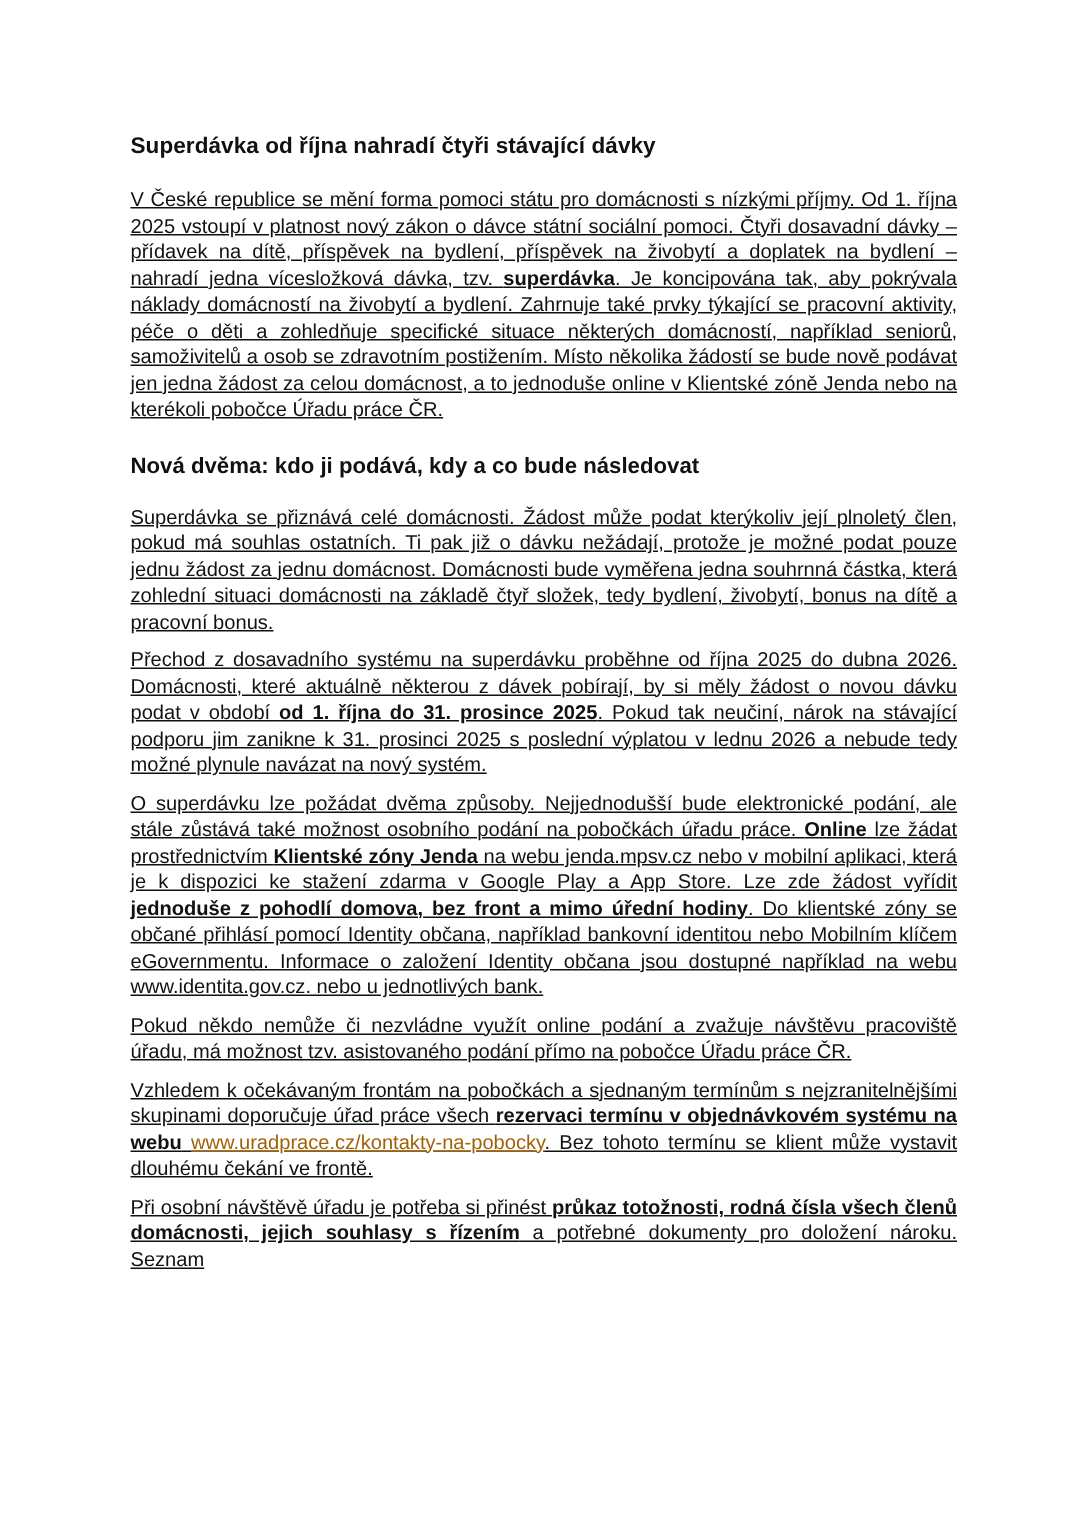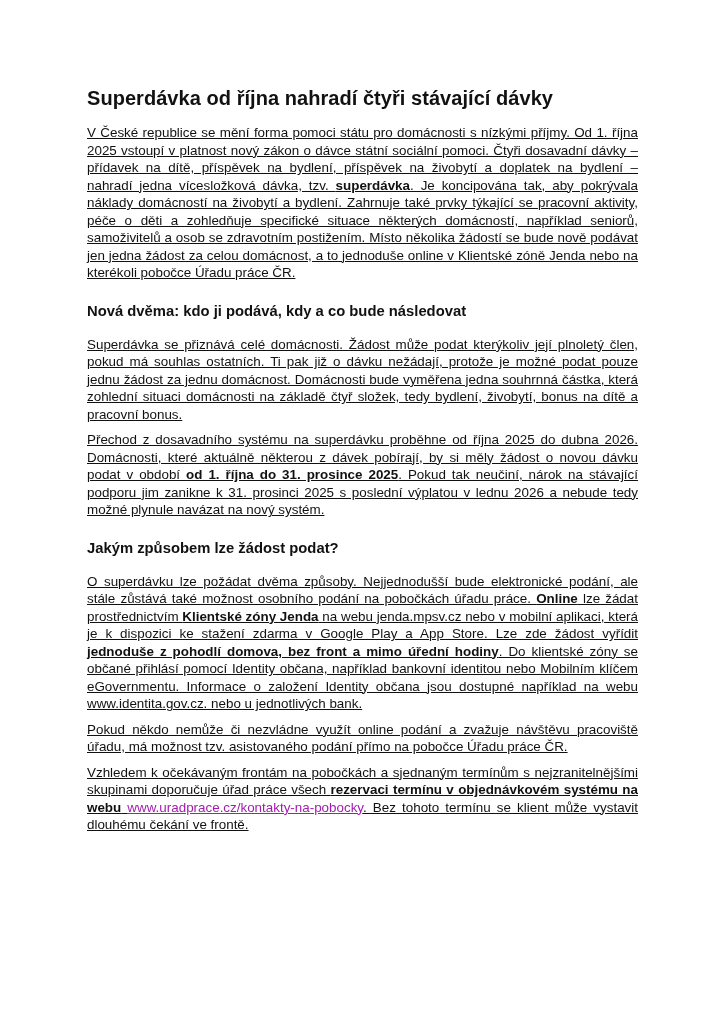--- a/index.html
+++ b/index.html
@@ -4,49 +4,49 @@
 <style>
   html, body { margin: 0; padding: 0; background: #ffffff; }
   body { width: 724px; height: 1024px; overflow: hidden; position: relative; }
   .page {
     position: absolute; left: 87px; top: 86px; width: 551px;
     font-family: "Liberation Sans", sans-serif; color: #111111;
     font-size: 13.4px; line-height: 17.5px;
   }
   h1 {
     font-family: "Liberation Sans", sans-serif;
-    font-size: 20px; font-weight: bold; margin: 0 0 14px 0; line-height: 24px;
+    font-size: 15px; font-weight: bold; margin: 0 0 14px 0; line-height: 24px;
     letter-spacing: 0.05px;
   }
   h2 {
     font-family: "Liberation Sans", sans-serif;
     font-size: 14.8px; font-weight: bold; margin: 20px 0 15px 0; line-height: 19px;
   }
   p { margin: 0 0 8px 0; text-align: justify; text-decoration: underline; }
   p.gap { margin-top: 18px; }
   b { font-weight: bold; }
-  a.link { color: #a21caf; text-decoration: underline; }
+  a.link { color: #a16207; text-decoration: underline; }
 </style>
 </head>
 <body>
 
 <div class="page">
   <h1>Superdávka od října nahradí čtyři stávající dávky</h1>
 
   <p><span>V České republice se mění forma pomoci státu pro domácnosti s nízkými příjmy. Od 1. října 2025 vstoupí v platnost nový zákon o dávce státní sociální pomoci. Čtyři dosavadní dávky – přídavek na dítě, příspěvek na bydlení, příspěvek na živobytí a doplatek na bydlení – nahradí jedna vícesložková dávka, tzv. </span><b>superdávka</b><span>. Je koncipována tak, aby pokrývala náklady domácností na živobytí a bydlení. Zahrnuje také prvky týkající se pracovní aktivity, péče o děti a zohledňuje specifické situace některých domácností, například seniorů, samoživitelů a osob se zdravotním postižením. Místo několika žádostí se bude nově podávat jen jedna žádost za celou domácnost, a to jednoduše online v Klientské zóně Jenda nebo na kterékoli pobočce Úřadu práce ČR.</span></p>
 
   <h2>Nová dvěma: kdo ji podává, kdy a co bude následovat</h2>
 
   <p>Superdávka se přiznává celé domácnosti. Žádost může podat kterýkoliv její plnoletý člen, pokud má souhlas ostatních. Ti pak již o dávku nežádají, protože je možné podat pouze jednu žádost za jednu domácnost. Domácnosti bude vyměřena jedna souhrnná částka, která zohlední situaci domácnosti na základě čtyř složek, tedy bydlení, živobytí, bonus na dítě a pracovní bonus.</p>
 
   <p><span>Přechod z dosavadního systému na superdávku proběhne od října 2025 do dubna 2026. Domácnosti, které aktuálně některou z dávek pobírají, by si měly žádost o novou dávku podat v období </span><b>od 1. října do 31. prosince 2025</b><span>. Pokud tak neučiní, nárok na stávající podporu jim zanikne k 31. prosinci 2025 s poslední výplatou v lednu 2026 a nebude tedy možné plynule navázat na nový systém.</span></p>
 
 
-  <h2>Jakým způsobem lze žádost podat?</h2>
 
   <p><span>O superdávku lze požádat dvěma způsoby. Nejjednodušší bude elektronické podání, ale stále zůstává také možnost osobního podání na pobočkách úřadu práce. </span><b>Online</b><span> lze žádat prostřednictvím </span><b>Klientské zóny Jenda</b><span> na webu jenda.mpsv.cz nebo v mobilní aplikaci, která je k dispozici ke stažení zdarma v Google Play a App Store. Lze zde žádost vyřídit </span><b>jednoduše z pohodlí domova, bez front a mimo úřední hodiny</b><span>. Do klientské zóny se občané přihlásí pomocí Identity občana, například bankovní identitou nebo Mobilním klíčem eGovernmentu. Informace o založení Identity občana jsou dostupné například na webu www.identita.gov.cz. nebo u jednotlivých bank.</span></p>
 
 
   <p>Pokud někdo nemůže či nezvládne využít online podání a zvažuje návštěvu pracoviště úřadu, má možnost tzv. asistovaného podání přímo na pobočce Úřadu práce ČR.</p>
 
   <p><span>Vzhledem k očekávaným frontám na pobočkách a sjednaným termínům s nejzranitelnějšími skupinami doporučuje úřad práce všech </span><b>rezervaci termínu v objednávkovém systému na webu</b><span> </span><a class="link">www.uradprace.cz/kontakty-na-pobocky</a><span>. Bez tohoto termínu se klient může vystavit dlouhému čekání ve frontě.</span></p>
 
+  <p><span>Při osobní návštěvě úřadu je potřeba si přinést </span><b>průkaz totožnosti, rodná čísla všech členů domácnosti, jejich souhlasy s řízením</b><span> a potřebné dokumenty pro doložení nároku. Seznam</span></p>
 </div>
 
 </body></html>

